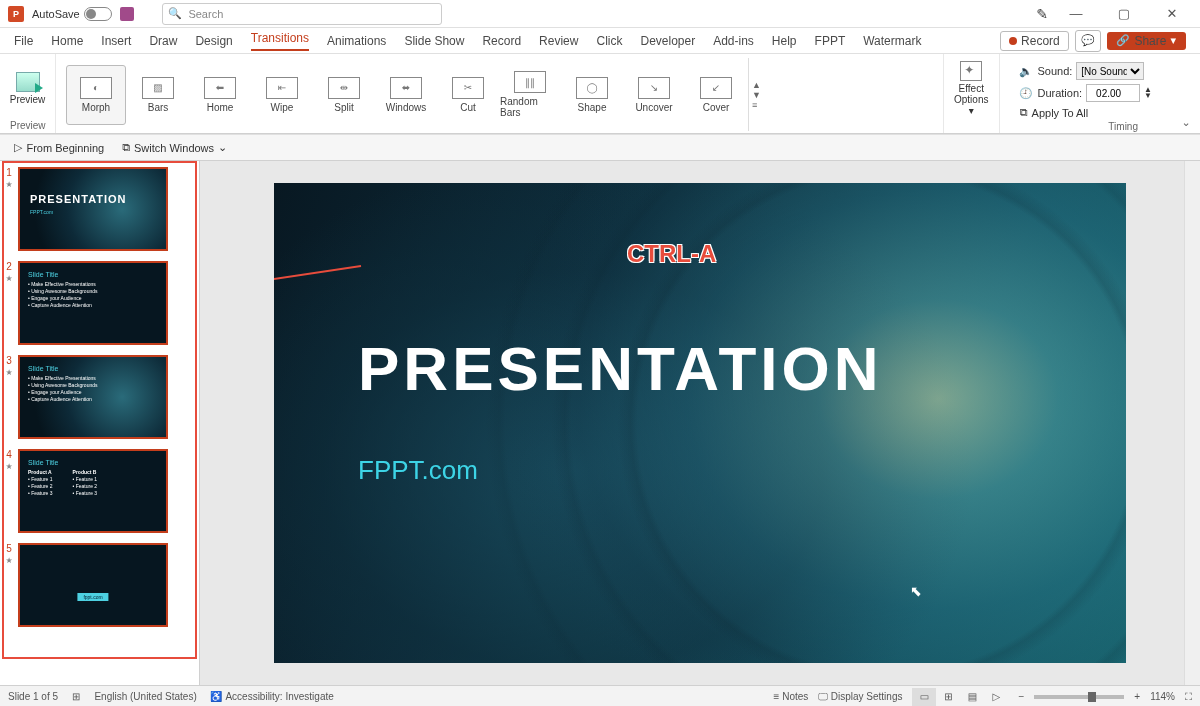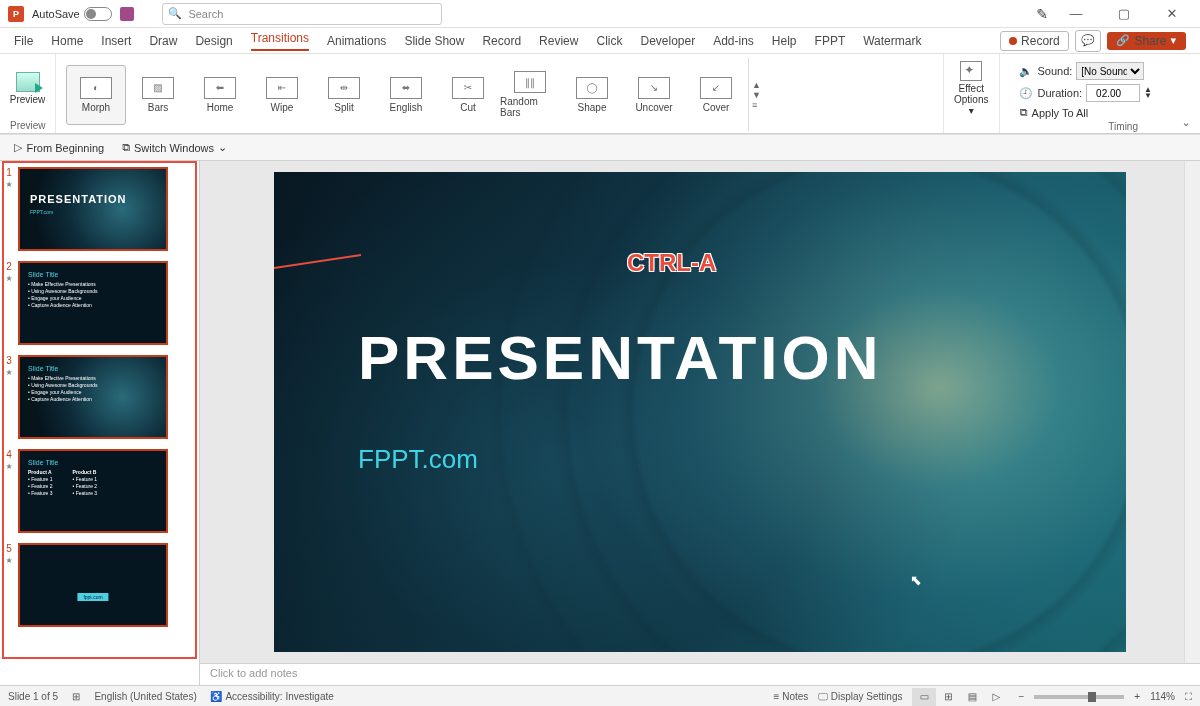--- a/index.html
+++ b/index.html
@@ -61,21 +61,21 @@
     linear-gradient(110deg,#081822 0%,#0d2a38 30%,#12404e 55%,#165866 75%,#1a6d76 100%);
 }
 .slide::before { content:""; position:absolute; inset:0;
   background:
     radial-gradient(circle at 72% 50%, transparent 38%, rgba(10,30,40,0.15) 39%, transparent 41%),
     radial-gradient(circle at 72% 50%, transparent 48%, rgba(10,30,40,0.12) 49%, transparent 51%),
     radial-gradient(circle at 72% 50%, transparent 58%, rgba(10,30,40,0.1) 59%, transparent 61%);
 }
 .slide-title { position:absolute; left:84px; top:150px; color:#fff; font:700 62px "Arial Narrow",sans-serif; letter-spacing:4px;}
 .slide-sub { position:absolute; left:84px; top:272px; color:#3dd4e6; font:400 26px sans-serif;}
-.annotation { position:absolute; left:353px; top:77px; color:#e74c3c; font:700 24px sans-serif; text-shadow:-1px -1px 0 #fff,1px -1px 0 #fff,-1px 1px 0 #fff,1px 1px 0 #fff;}
+.annotation { position:absolute; left:353px; top:57px; color:#e74c3c; font:700 24px sans-serif; text-shadow:-1px -1px 0 #fff,1px -1px 0 #fff,-1px 1px 0 #fff,1px 1px 0 #fff;}
 .arrow { position:absolute; stroke:#e74c3c; fill:#e74c3c;}
 .cursor { position:absolute; left:636px; top:400px; color:#fff; font-size:14px;}
 .notes { height:22px; background:#fff; border-top:1px solid #d0d0d0; padding:3px 10px; color:#999; font-size:11px;}
 .vscroll { position:absolute; right:0; top:0; width:16px; height:100%; background:#f0f0f0; border-left:1px solid #ddd;}
 .statusbar { height:22px; background:#f3f3f3; border-top:1px solid #d0d0d0; display:flex; align-items:center; padding:0 8px; gap:14px; font-size:10px; color:#555;text-align:center;}
 .statusbar .right { margin-left:auto; display:flex; align-items:center; gap:10px;}
 .view-btns { display:flex; gap:0;}
 .view-btns span { width:24px; height:18px; display:inline-flex; align-items:center; justify-content:center; border:1px solid transparent;}
 .view-btns span.active { background:#ddd;}
 .zoom-slider { width:90px; height:4px; background:#bbb; position:relative;}
@@ -157,21 +157,21 @@
         <div class="trans-btn">
           <div class="trans-ico ">⇤</div>
           <div>Wipe</div>
         </div>
         <div class="trans-btn">
           <div class="trans-ico ">⇹</div>
           <div>Split</div>
         </div>
         <div class="trans-btn">
           <div class="trans-ico ">⬌</div>
-          <div>English</div>
+          <div>Windows</div>
         </div>
         <div class="trans-btn">
           <div class="trans-ico ">✂</div>
           <div>Cut</div>
         </div>
         <div class="trans-btn">
           <div class="trans-ico ">∥∥</div>
           <div>Random Bars</div>
         </div>
         <div class="trans-btn">
@@ -286,23 +286,20 @@
         <div class="slide-title">PRESENTATION</div>
         <div class="slide-sub">FPPT.com</div>
         <div class="annotation">CTRL-A</div>
         <svg class="arrow" style="left:-58px;top:78px;" width="150" height="40">
           <line x1="145" y1="5" x2="10" y2="25" stroke="#e74c3c" stroke-width="2"></line>
           <polygon points="2,27 14,18 16,30" fill="#e74c3c"></polygon>
         </svg>
         <span class="cursor">⬉</span>
       </div>
       <div class="vscroll"></div>
-    </div>
-    <div class="notes">
-      <span>Click to add notes</span>
     </div>
   </div>
 </div>
 
 <div class="statusbar">
   <span>Slide 1 of 5</span>
   <span>⊞</span>
   <span>English (United States)</span>
   <span>♿ <span>Accessibility: Investigate</span></span>
   <div class="right">

